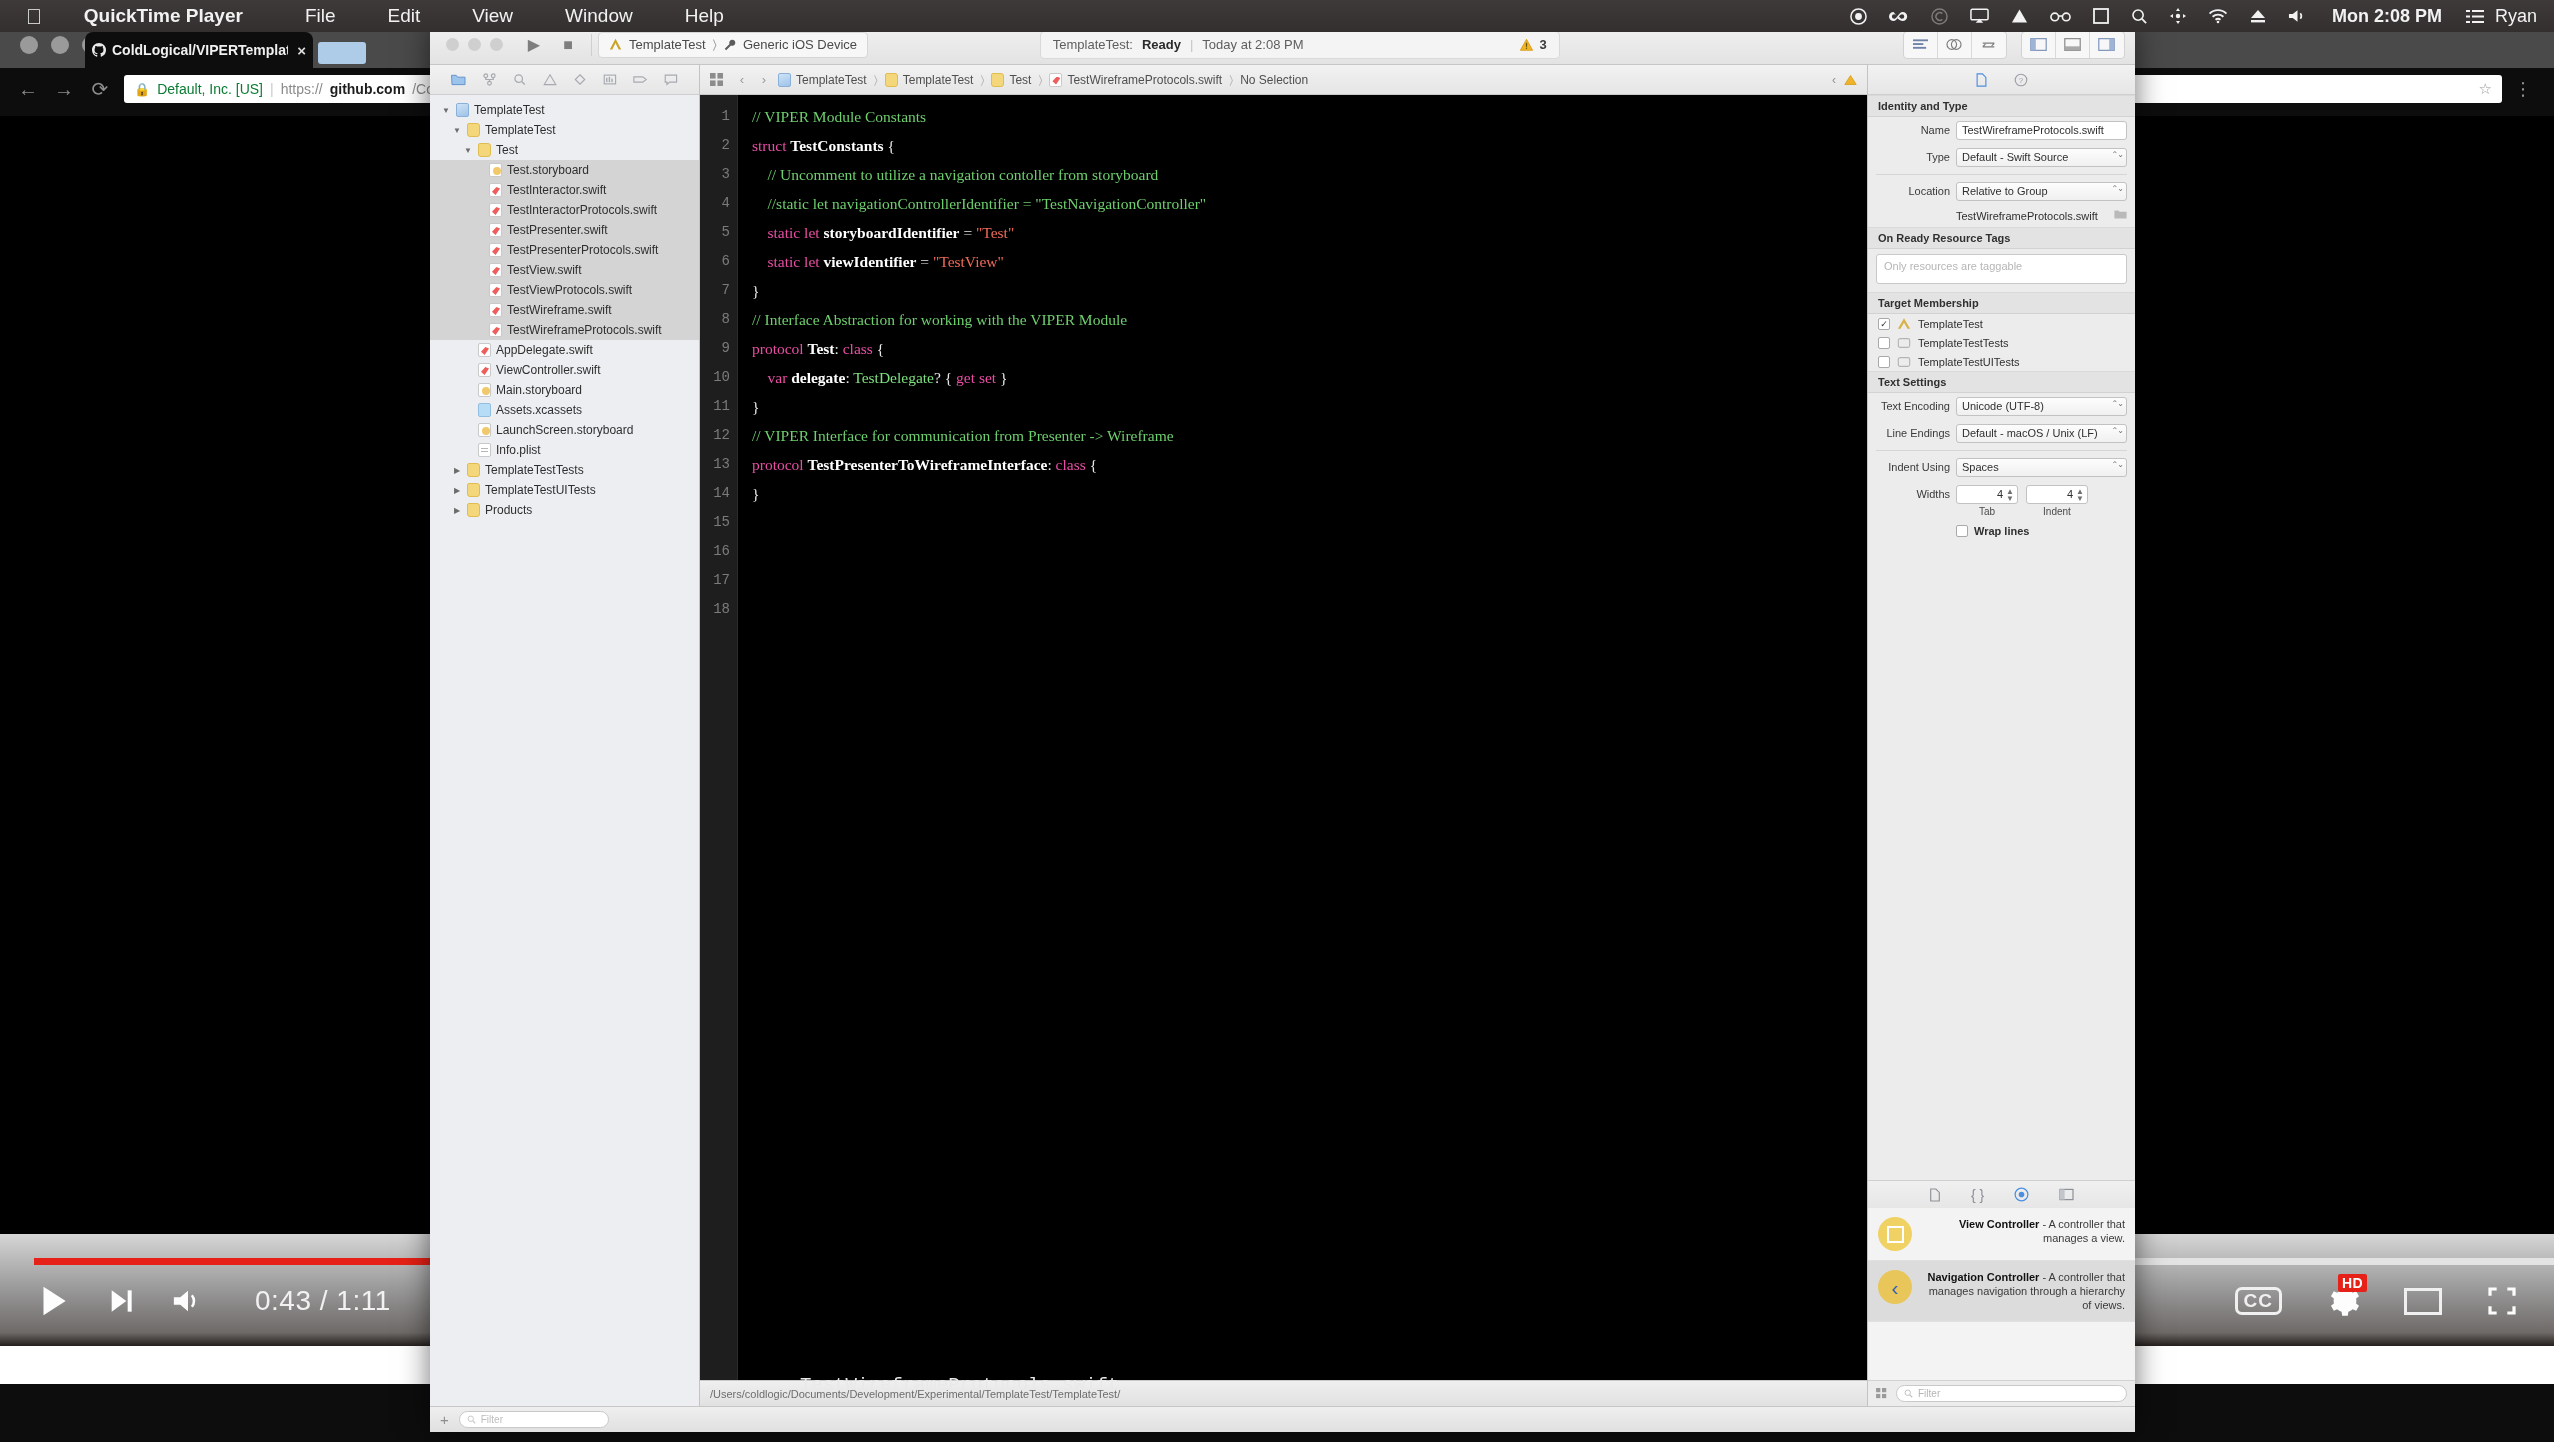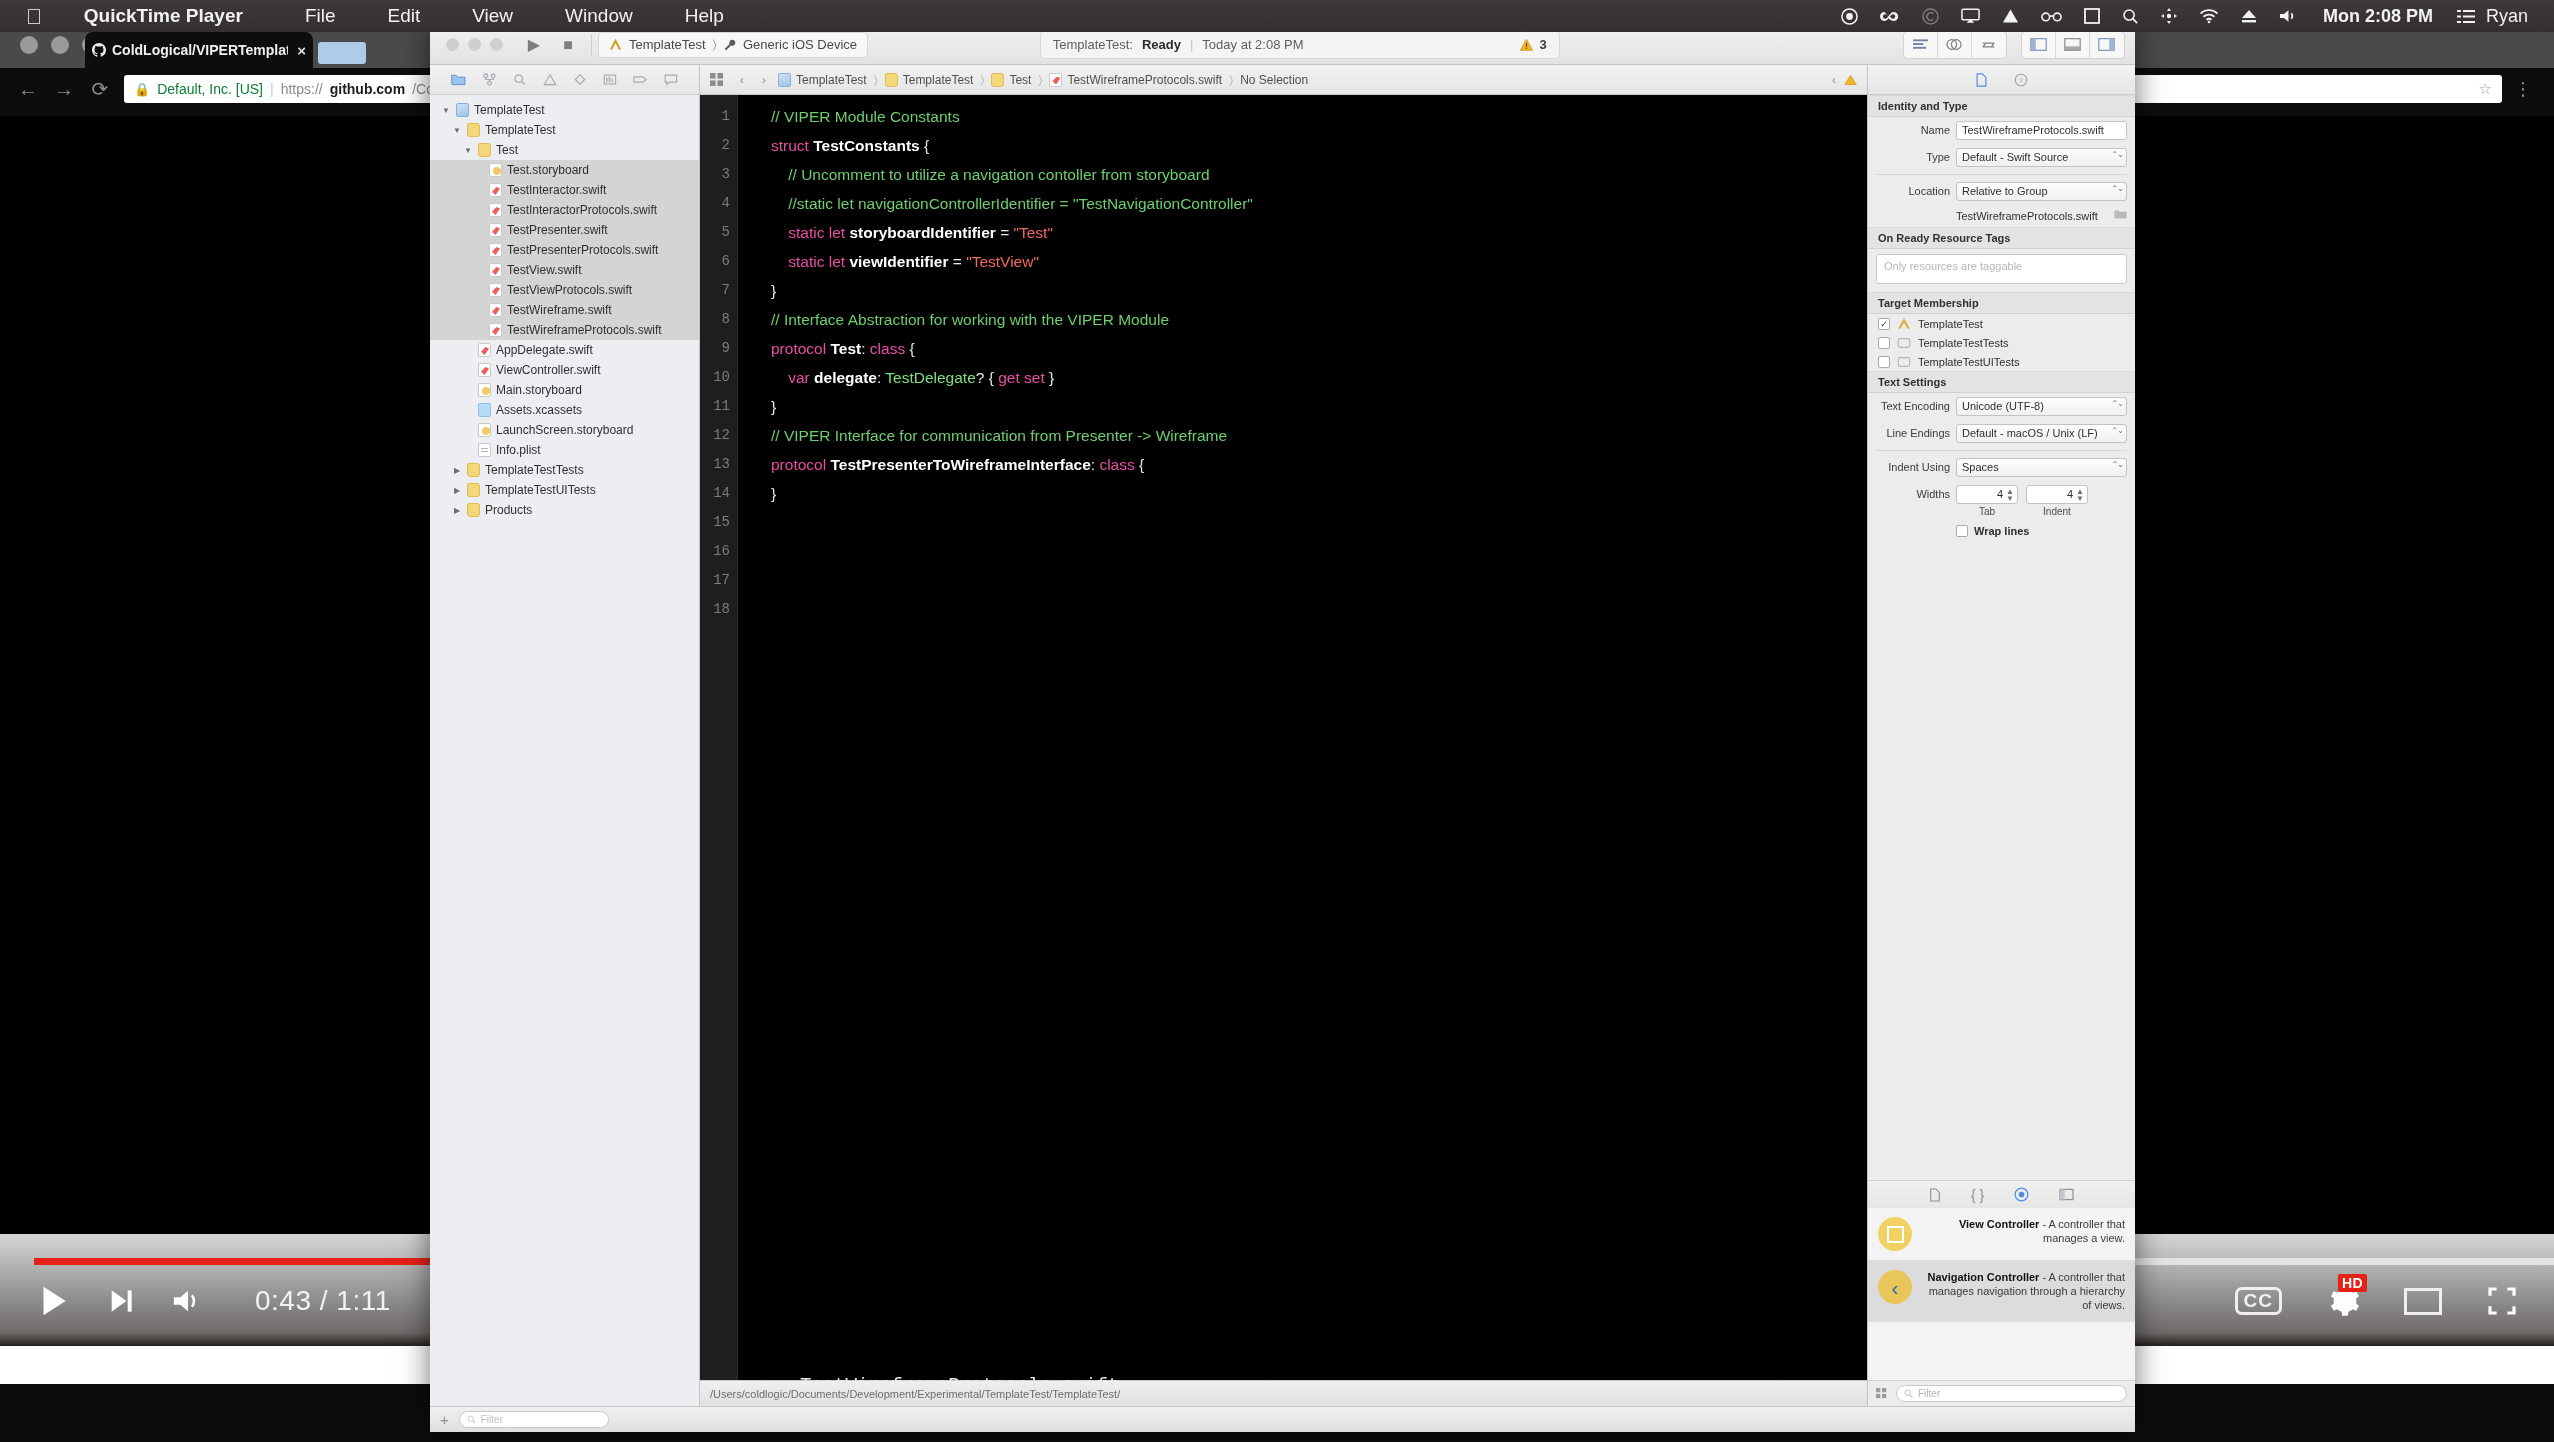--- a/index.html
+++ b/index.html
@@ -15,21 +15,21 @@
   
   .menubar {
     position: absolute; top: 0; left: 0; width: 2554px; height: 32px;
     background: linear-gradient(180deg,#3d3a39 0%,#332f2e 100%);
     display: flex; align-items: center; color: #f2f2f2;
     font-size: 19px; z-index: 40;
   }
   .mb-apple { padding: 0 22px 0 26px; font-size: 21px; line-height: 1; }
   .mb-item { padding: 0 16px; white-space: nowrap; margin-left: 20px; }
   .mb-item.bold { font-weight: bold; padding-left: 0; padding-right: 26px;}
-  .mb-right { margin-left: auto; display: flex; align-items: center; padding-right: 14px; }
+  .mb-right { margin-left: auto; display: flex; align-items: center; padding-right: 5px; }
   .mb-ico { padding: 0 11px; display: inline-flex; align-items: center; justify-content:center; }
   .mb-time { padding: 0 13px 0 14px; font-weight: bold; font-size: 18px; white-space: nowrap; }
   .mb-user { padding-right: 12px; font-size:18px; }
 
   
   .chrome {
     position: absolute; left: 0; top: 24px; width: 2554px; height: 1360px;
     background: #1d1d1d; z-index: 5;
   }
   .chrome-tabstrip {
@@ -190,22 +190,22 @@
   .jb-right { margin-left:auto; display:flex; align-items:center; gap:8px; color:#8f8f8f; }
 
   .code-wrap { flex:1; position:relative; background:#000; overflow:hidden; display:flex; }
   .gutter {
     width: 38px; background:#1e1e1e; color:#7b7b7b; font-size:14px;
     font-family:"Liberation Mono", monospace; text-align:right;
     padding: 7px 7px 0 0; flex:none; line-height: 29px;
     border-right:1px solid #2b2b2b;
   }
   .code {
-    flex:1; padding: 7px 0 4px 14px; font-family:Liberation Sans, sans-serif;
-    font-size: 15.5px; line-height: 29px; color:#e8e8e8; white-space:pre; overflow:hidden;margin-left:19px;
+    flex:1; padding: 7px 0 4px 14px; font-family:Liberation Serif, serif;
+    font-size: 15.5px; line-height: 29px; color:#e8e8e8; white-space:pre; overflow:hidden;
   }
   .k-comment { color:#6ecf6e; }
   .k-kw { color:#e94ea4; }
   .k-type { color:#7fe07f; }
   .k-str { color:#f06a5a; }
   .k-id { color:#ffffff; font-weight:bold; }
   .k-plain { color:#e8e8e8; }
 
   .xc-pathbar {
     height: 26px; background: linear-gradient(180deg,#efefef,#e1e1e1);

